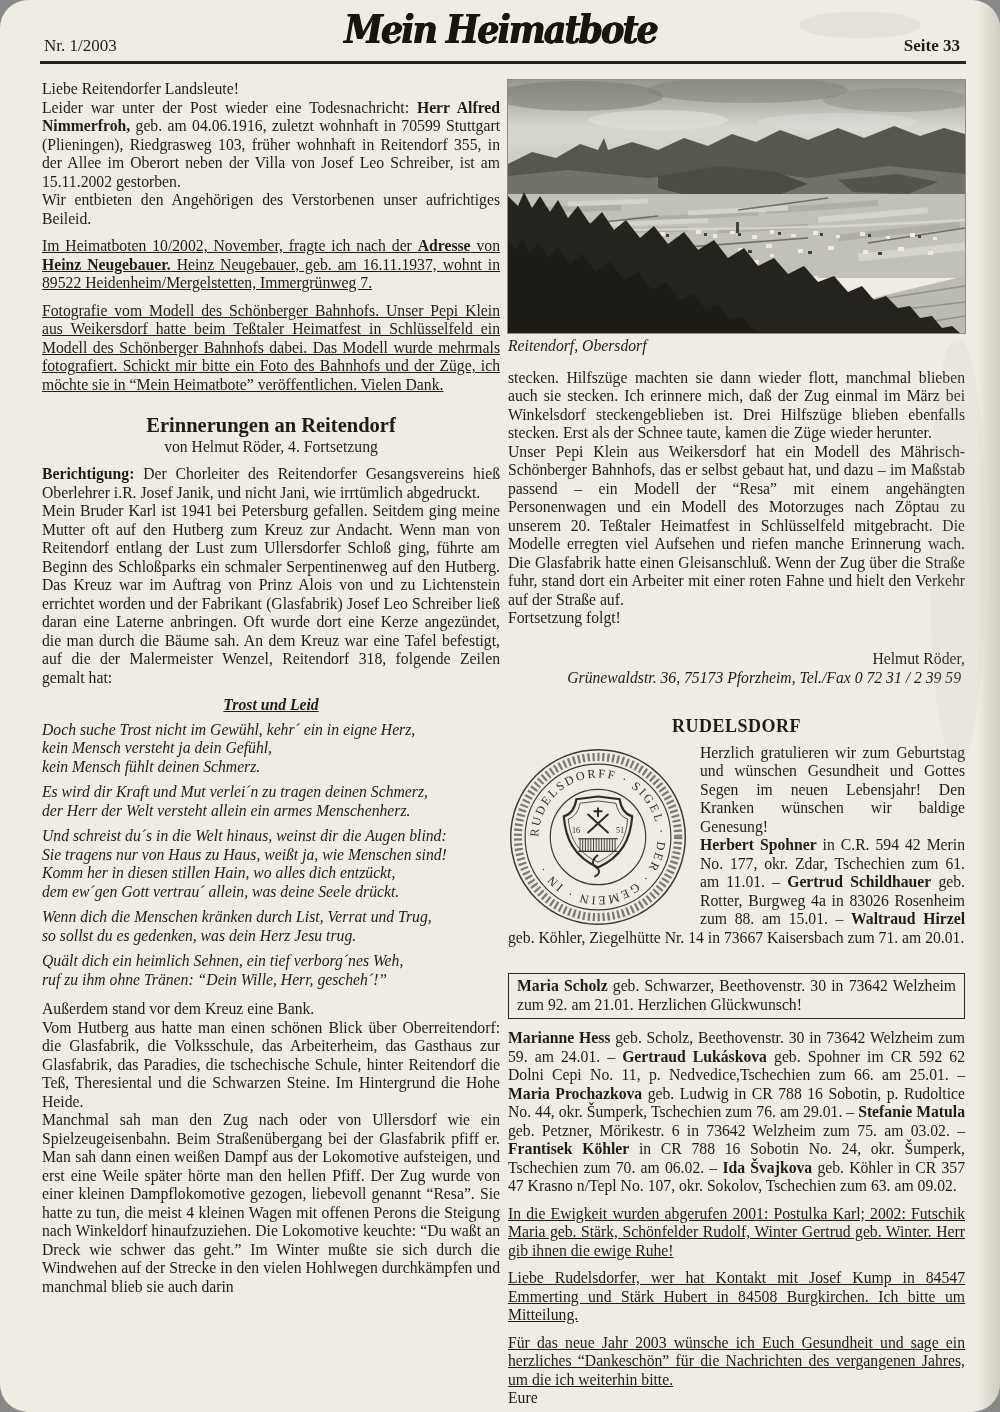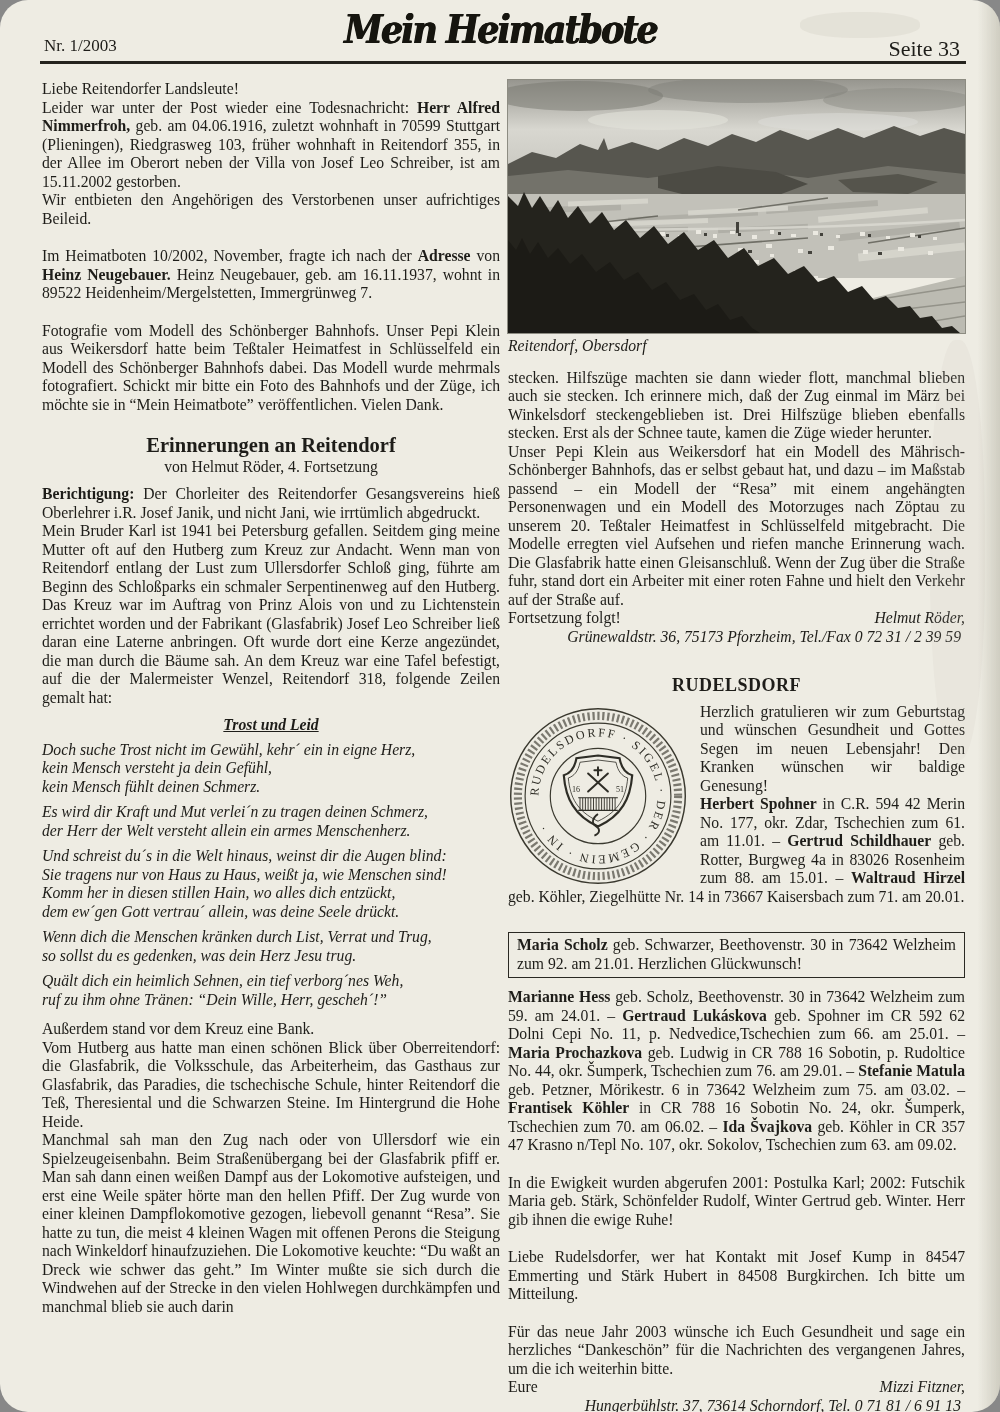--- a/index.html
+++ b/index.html
@@ -4,42 +4,42 @@
 <style>
   html,body{margin:0;padding:0;background:#888;}
   .page{position:relative;width:1000px;height:1412px;margin:0 auto;overflow:hidden;
     background:linear-gradient(90deg,#eceadfm 0%,#efede4 50%,#eae8dd 90%,#e3e1d5 100%);
     background-color:#eeece3;
     font-family:"Liberation Serif", serif;color:#1e1d19;border-radius:28px;}
   .edge-shade{position:absolute;right:0;top:0;width:22px;height:100%;
     background:linear-gradient(90deg,rgba(180,178,165,0),rgba(170,168,152,.45));}
   .blot{position:absolute;background:#c2c0b2;opacity:.22;border-radius:45%;}
   .issue{position:absolute;left:44px;top:36px;font-size:17px;}
-  .pageno{position:absolute;right:40px;top:36px;font-size:22px;}
+  .pageno{position:absolute;right:40px;top:36px;font-size:17px;font-weight:bold;}
   .masthead{position:absolute;left:0;right:0;top:8px;text-align:center;
     font-family:"DejaVu Serif", serif;font-weight:bold;font-style:italic;
     font-size:35px;letter-spacing:-2px;color:#16150f;
     transform:scaleY(1.12);text-shadow:1px 0 0 #16150f, .5px .5px 0 #16150f;}
   .rule{position:absolute;left:40px;right:34px;top:61px;height:3px;background:#24231e;}
   .col{position:absolute;top:80px;font-size:15.7px;line-height:18.5px;}
   .col-left{left:42px;width:458px;}
   .col-right{left:508px;width:457px;}
   p{margin:0;}
   .j{text-align:justify;hyphens:auto;-webkit-hyphens:auto;}
-  .gap{margin-top:19px;}
+  .gap{margin-top:9px;text-decoration:underline;}
   .h-memoir{font-size:20.5px;font-weight:bold;text-align:center;margin:22px 0 3px;}
   .h-sub{text-align:center;margin:0 0 9px;}
   .poem-title{font-weight:bold;font-style:italic;text-align:center;margin:9px 0 6px;text-decoration:underline;}
   .stanza{font-style:italic;white-space:pre-line;text-align:left;margin:0 0 7px;}
   .after-poem{margin-top:11px;}
   .photo-frame{width:457px;height:253px;outline:1px solid #8d8c82;}
   .photo-frame svg{display:block;width:100%;height:100%;}
   .caption{font-style:italic;margin:4px 0 13px;text-align:left;}
   .sigrow{display:flex;justify-content:space-between;}
-  .it{font-style:italic;}
+  .it{margin-top:41px;}
   .sig-addr{text-align:right;font-style:italic;padding-right:4px;}
   .h-rudels{font-weight:bold;font-size:18px;text-align:center;margin:30px 0 8px;letter-spacing:.5px;}
   .seal{float:left;width:180px;height:180px;margin:3px 12px 2px 0;}
   .boxed{border:1.6px solid #2a2923;padding:3px 8px 4px;margin:26px 0 10px;clear:both;}
   .b{font-weight:bold;}
 </style>
 </head>
 <body>
 
 <div class="page">

